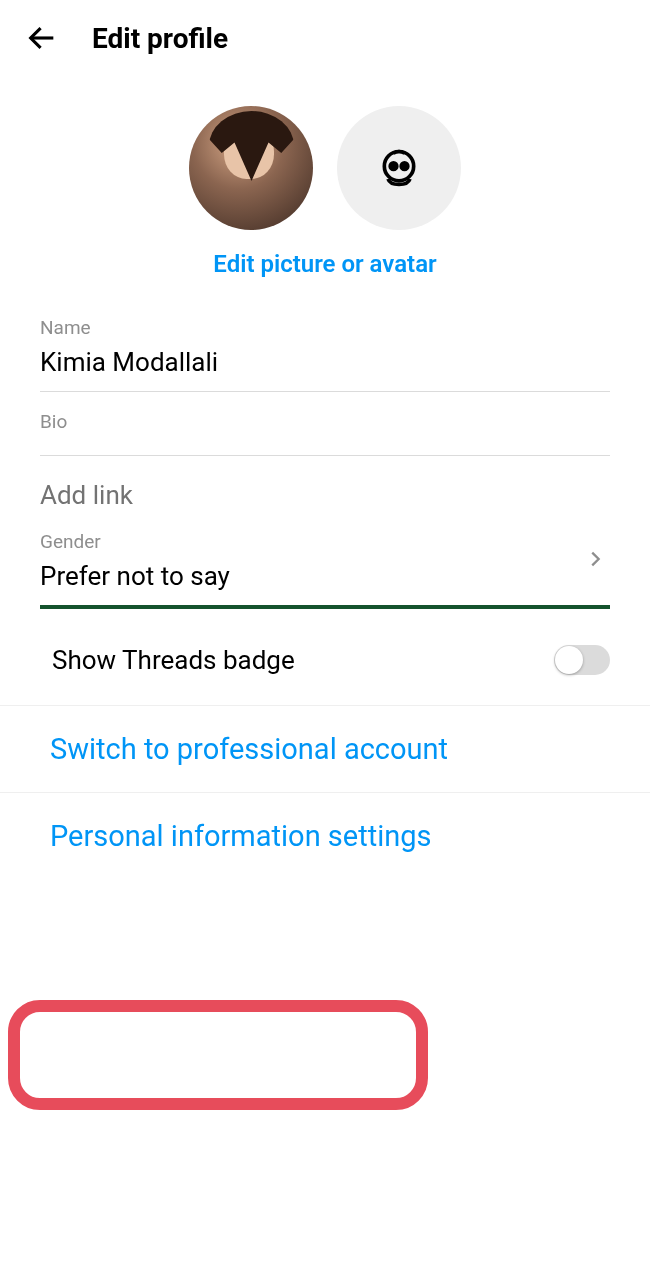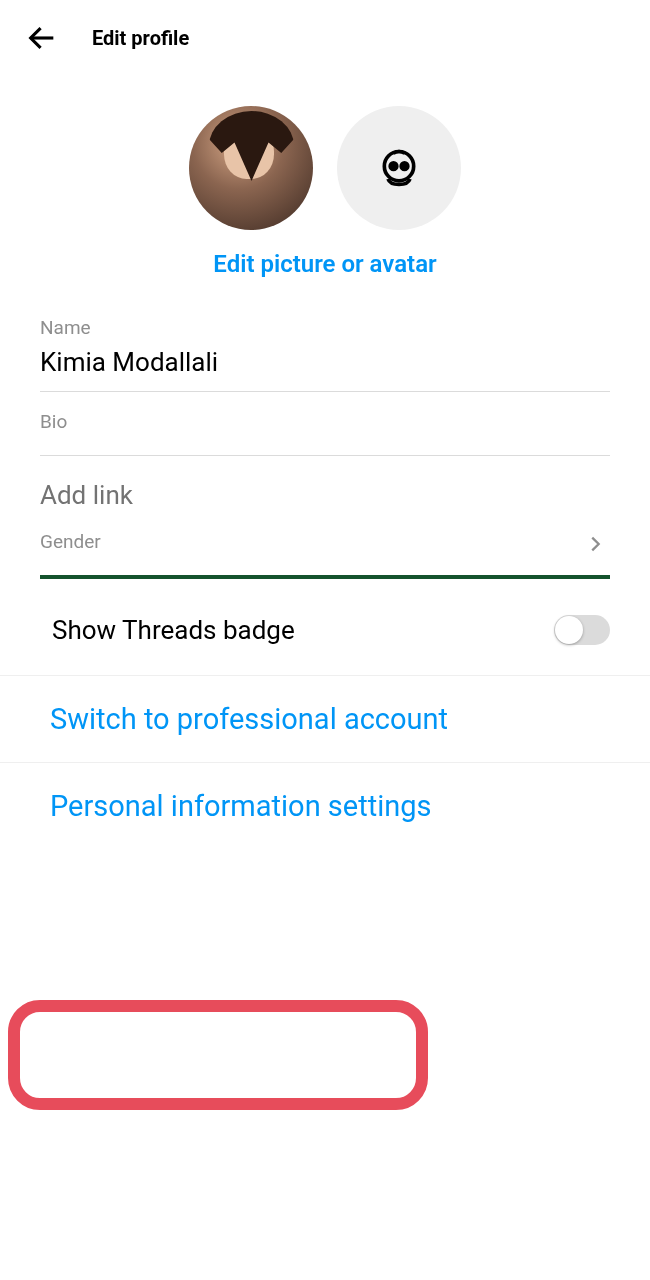--- a/index.html
+++ b/index.html
@@ -22,21 +22,21 @@
     }
     .back-arrow {
       width: 36px;
       height: 36px;
       display: flex;
       align-items: center;
       justify-content: center;
       cursor: pointer;
     }
     .page-title {
-      font-size: 20px;
+      font-size: 28px;
       font-weight: 700;
       color: #000;
     }
     .avatar-section {
       display: flex;
       justify-content: center;
       align-items: center;
       gap: 24px;
       margin-top: 30px;
     }
@@ -217,20 +217,21 @@
 
   <div class="field-group">
     <div class="field-label">Bio</div>
   </div>
 
   <div class="add-link-row">Add link</div>
 
   <div class="gender-row">
     <div class="gender-content">
       <div class="field-label">Gender</div>
+      <div class="field-value">Prefer not to say</div>
     </div>
     <div class="chevron">
       <svg width="22" height="22" viewBox="0 0 24 24" fill="none" stroke="#8e8e8e" stroke-width="2.5">
         <polyline points="9 5 16 12 9 19"></polyline>
       </svg>
     </div>
   </div>
 
   <div class="threads-row">
     <div class="threads-label">Show Threads badge</div>

